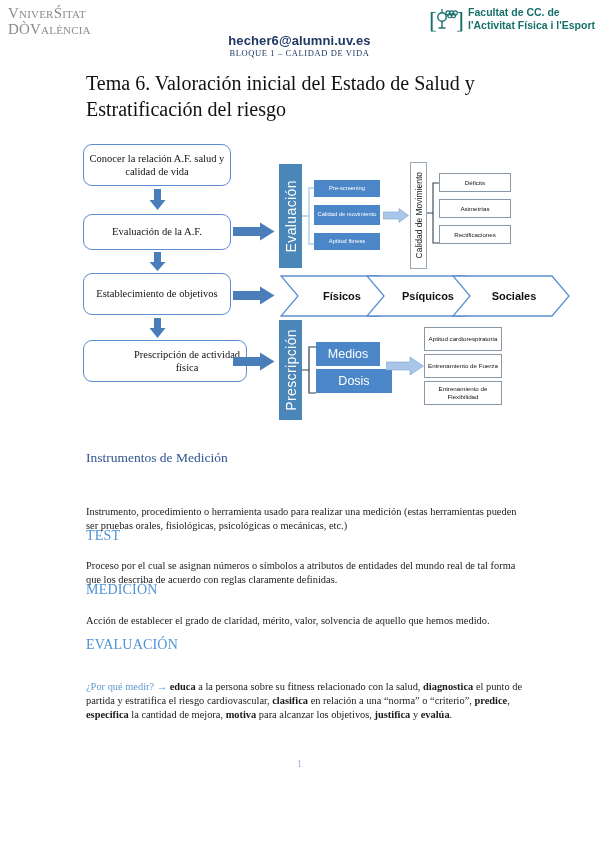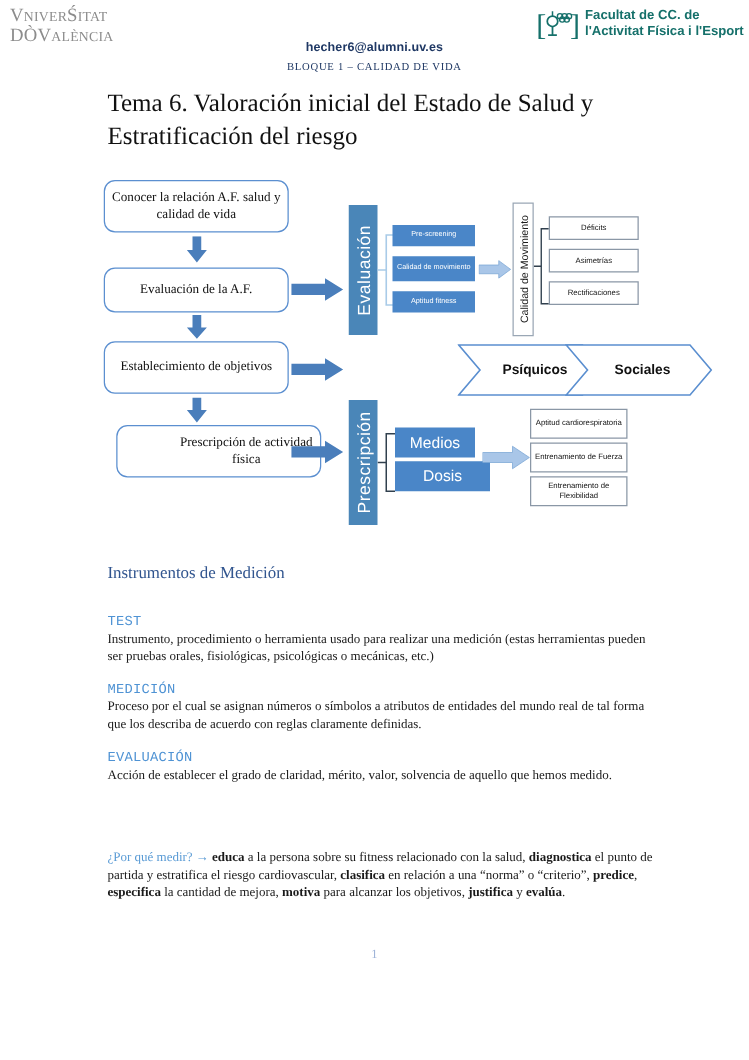--- a/index.html
+++ b/index.html
@@ -35,21 +35,21 @@
   .fac-text {
     font-family:"Liberation Sans", sans-serif;
     font-size:10.5px; font-weight:bold; line-height:1.22;
     color:#15706a; white-space:nowrap;
   }
 
   .email {
     position:absolute; left:0; top:33px; width:599px;
     text-align:center;
     font-family:"Liberation Sans", sans-serif;
-    font-size:10px; font-weight:bold; color:#1f3864;
+    font-size:13px; font-weight:bold; color:#1f3864;
     letter-spacing:0.1px;
   }
   .bloque {
     position:absolute; left:0; top:48px; width:599px;
     text-align:center;
     font-family:"Liberation Serif", serif;
     font-size:8.5px; color:#1f3864; letter-spacing:0.6px;
   }
 
   
@@ -144,22 +144,22 @@
   .chev .lbl { position:relative; z-index:2; padding-left:6px; }
 
   
   .section-h {
     position:absolute; left:86px;
     font-family:"Liberation Serif", serif;
     font-size:13.5px; color:#31558f;
   }
   .sub-h {
     position:absolute; left:86px;
-    font-family:Liberation Mono, monospace;
-    font-size:11px; color:#4f93d4; letter-spacing:0.2px;
+    font-family:Liberation Serif, serif;
+    font-size:14px; color:#4f93d4; letter-spacing:0.2px;margin-top:36px;
   }
   .para {
     position:absolute; left:86px; width:443px;
     font-family:"Liberation Serif", serif;
     font-size:10.4px; line-height:1.33; color:#1a1a1a;
     text-align:left;
   }
   .q-lead { color:#5a9bd5; }
   .para b { font-weight:bold; }
 
@@ -204,21 +204,21 @@
   <div class="bloque">BLOQUE 1 – CALIDAD DE VIDA</div>
 </div>
 
 <div class="doc-title">Tema 6. Valoración inicial del Estado de Salud y Estratificación del riesgo</div>
 
 <div class="diagram">
 
   <div class="rbox" style="left:3px;  top:74px;  width:148px; height:36px;">Evaluación de la A.F.</div>
   <div class="rbox" style="left:3px;  top:4px;   width:148px; height:42px;">Conocer la relación A.F. salud y calidad de vida</div>
   <div class="rbox" style="left:3px;  top:133px; width:148px; height:42px;">Establecimiento de objetivos</div>
-  <div class="rbox" style="left:13px;  top:200px; width:164px; height:42px;padding-left:48px;">Prescripción de actividad física</div>
+  <div class="rbox" style="left:3px;  top:200px; width:164px; height:42px;padding-left:48px;">Prescripción de actividad física</div>
 
   <div class="darrow" style="left:69px; top:49px;">
     <svg width="17" height="22" viewBox="0 0 17 22">
         <path d="M5,0 L12,0 L12,11 L16.5,11 L8.5,21 L0.5,11 L5,11 Z" fill="#4a7ebb"></path>
       </svg>
   </div>
   <div class="darrow" style="left:69px; top:112px;">
     <svg width="17" height="20" viewBox="0 0 17 20">
         <path d="M5,0 L12,0 L12,10 L16.5,10 L8.5,19 L0.5,10 L5,10 Z" fill="#4a7ebb"></path>
       </svg>
@@ -273,20 +273,26 @@
     <svg width="14" height="66" viewBox="0 0 14 66">
       <path d="M13,3 L6,3 L6,63 L13,63 M6,33 L0,33" fill="none" stroke="#31404e" stroke-width="1.1"></path>
     </svg>
   </div>
 
   <div class="wbox" style="left:359px; top:33px; width:72px; height:19px;">Déficits</div>
   <div class="wbox" style="left:359px; top:59px; width:72px; height:19px;">Asimetrías</div>
   <div class="wbox" style="left:359px; top:85px; width:72px; height:19px;">Rectificaciones</div>
 
   <div class="chev-row">
+    <div class="chev" style="left:0px; width:118px;">
+      <svg class="cs" viewBox="0 0 118 42" preserveAspectRatio="none">
+        <path d="M1,1 L100,1 L117,21 L100,41 L1,41 L18,21 Z" fill="#ffffff" stroke="#5b8fd0" stroke-width="1.3"></path>
+      </svg>
+      <span class="lbl">Físicos</span>
+    </div>
     <div class="chev" style="left:86px; width:118px;">
       <svg class="cs" viewBox="0 0 118 42" preserveAspectRatio="none">
         <path d="M1,1 L100,1 L117,21 L100,41 L1,41 L18,21 Z" fill="#ffffff" stroke="#5b8fd0" stroke-width="1.3"></path>
       </svg>
       <span class="lbl">Psíquicos</span>
     </div>
     <div class="chev" style="left:172px; width:118px;">
       <svg class="cs" viewBox="0 0 118 42" preserveAspectRatio="none">
         <path d="M1,1 L100,1 L117,21 L100,41 L1,41 L18,21 Z" fill="#ffffff" stroke="#5b8fd0" stroke-width="1.3"></path>
       </svg>

